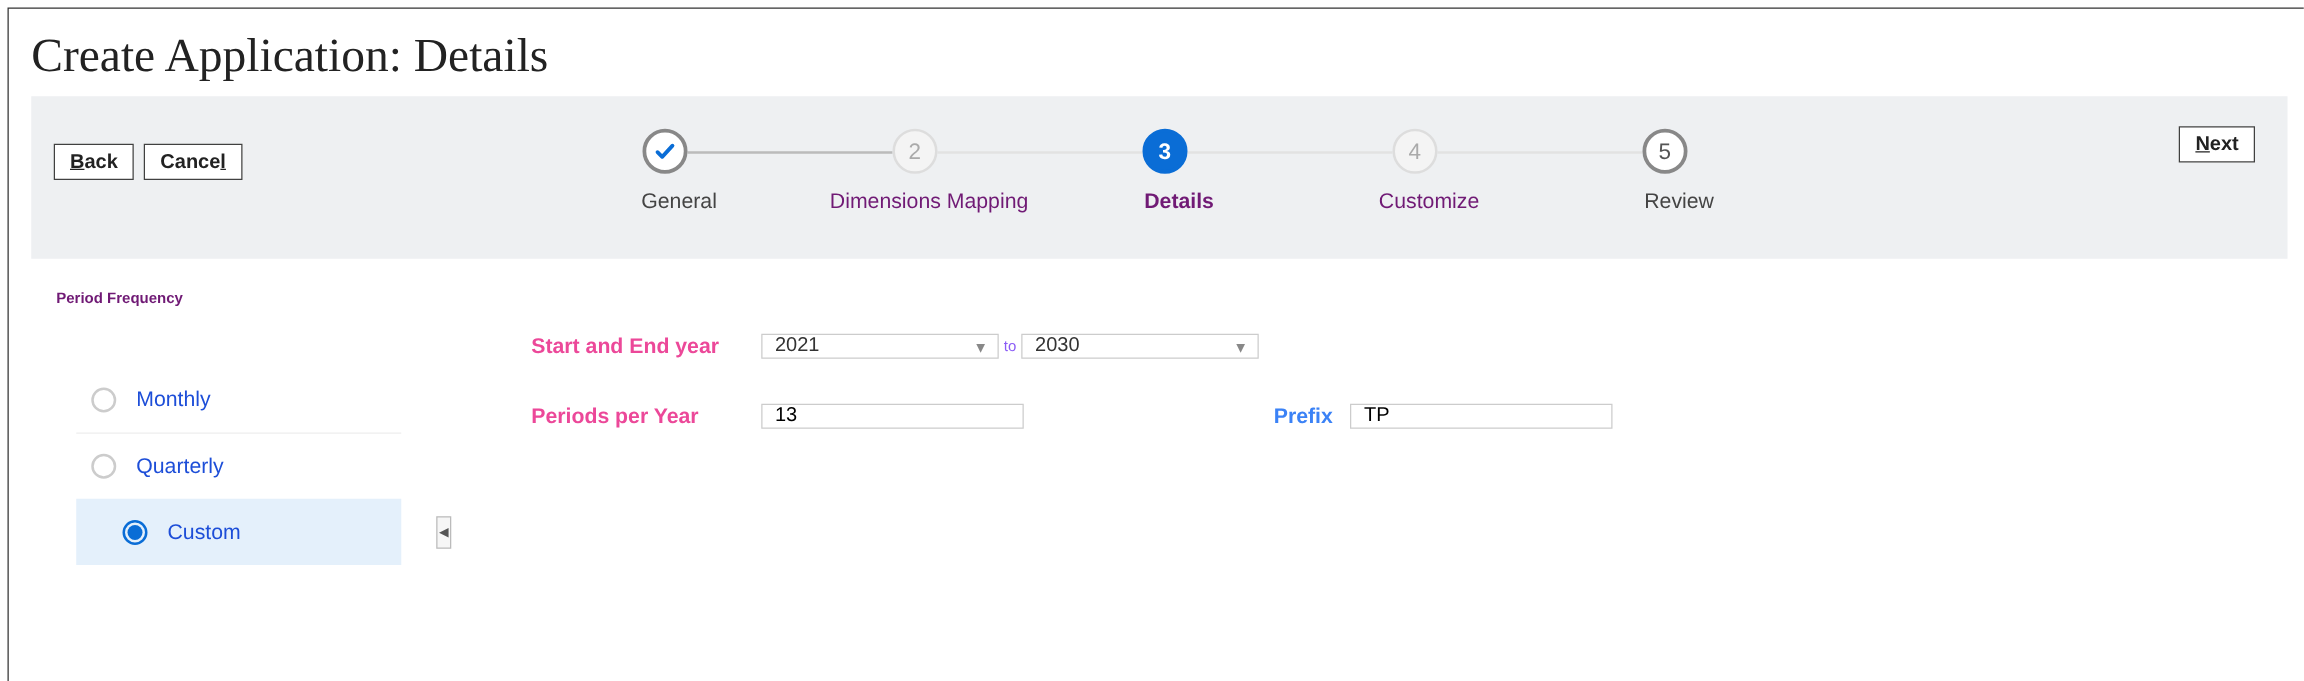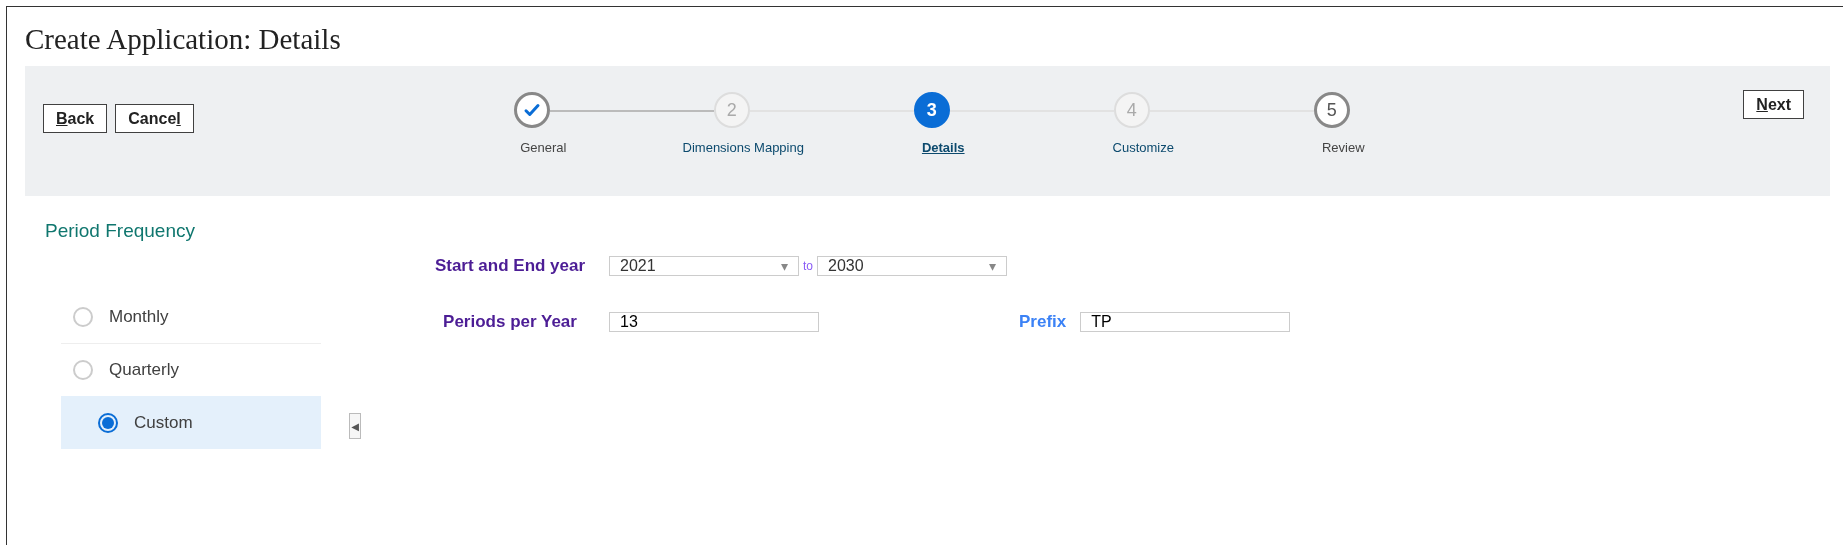--- a/index.html
+++ b/index.html
@@ -11,21 +11,21 @@
   }
   .outer-frame {
     border: 1px solid #333;
     width: 1843px;
     height: 545px;
     padding: 10px 18px 0 18px;
     position: relative;
   }
   .page-title {
     font-family: Georgia, "Times New Roman", serif;
-    font-size: 29px;
+    font-size: 38px;
     font-weight: 400;
     color: #222;
     margin: 6px 0 10px 0;
   }
   .wizard-bar {
     background: #eef0f2;
     padding: 20px 18px 14px 18px;
     display: flex;
     align-items: flex-start;
     position: relative;
@@ -94,55 +94,55 @@
     color: #fff;
     font-weight: 700;
   }
   .step-circle.pending {
     border: 3px solid #888;
     background: #fff;
     color: #555;
   }
   .step-label {
     margin-top: 12px;
-    font-size: 13px;
+    font-size: 17px;
     color: #444;
     text-align: center;
     margin-left: 23px;
   }
-  .step-label.faded { color: #0c4a6e; }
-  .step-label.current { font-weight: 700; color: #0c4a6e; text-decoration: underline; }
+  .step-label.faded { color: #701a75; }
+  .step-label.current { font-weight: 700; color: #701a75; }
   .connector {
     position: absolute;
     top: 18px;
     left: calc(50% + 18px);
     height: 2px;
     background: #bbb;
     z-index: 1;
   }
   .connector.faded { background: #e2e2e2; }
 
   .content-area {
     display: flex;
     padding: 24px 0 0 20px;
   }
   .section-title {
-    font-size: 19px;
-    font-weight: 400;
-    color: #0f766e;
+    font-size: 12px;
+    font-weight: 700;
+    color: #701a75;
     margin-bottom: 28px;
   }
   .left-col { width: 320px; }
   .radio-list { margin-left: 16px; margin-top: 48px; }
   .radio-item {
     display: flex;
     align-items: center;
     padding: 16px 12px;
     font-size: 17px;
-    color: #404040;
+    color: #1d4ed8;
     cursor: pointer;
     border-top: 1px solid transparent;
     width: 260px;
   }
   .radio-item + .radio-item { border-top: 1px solid #eee; }
   .radio-item.selected {
     background: #e4f0fb;
     border-top: 1px solid transparent;
     padding-left: 37px;
   }
@@ -181,24 +181,24 @@
   }
 
   .form-area { margin-left: 60px; padding-top: 36px; }
   .form-row {
     display: flex;
     align-items: center;
     margin-bottom: 36px;
   }
   .form-label {
     width: 170px;
-    text-align: center;
+    text-align: left;
     font-size: 17px;
     font-weight: 700;
-    color: #4c1d95;
+    color: #ec4899;
     margin-right: 14px;
   }
   .form-label-small {
     font-size: 17px;
     font-weight: 700;
     color: #3b82f6;
     margin-right: 14px;
     margin-left: 200px;
   }
   .select-box, .input-box {

